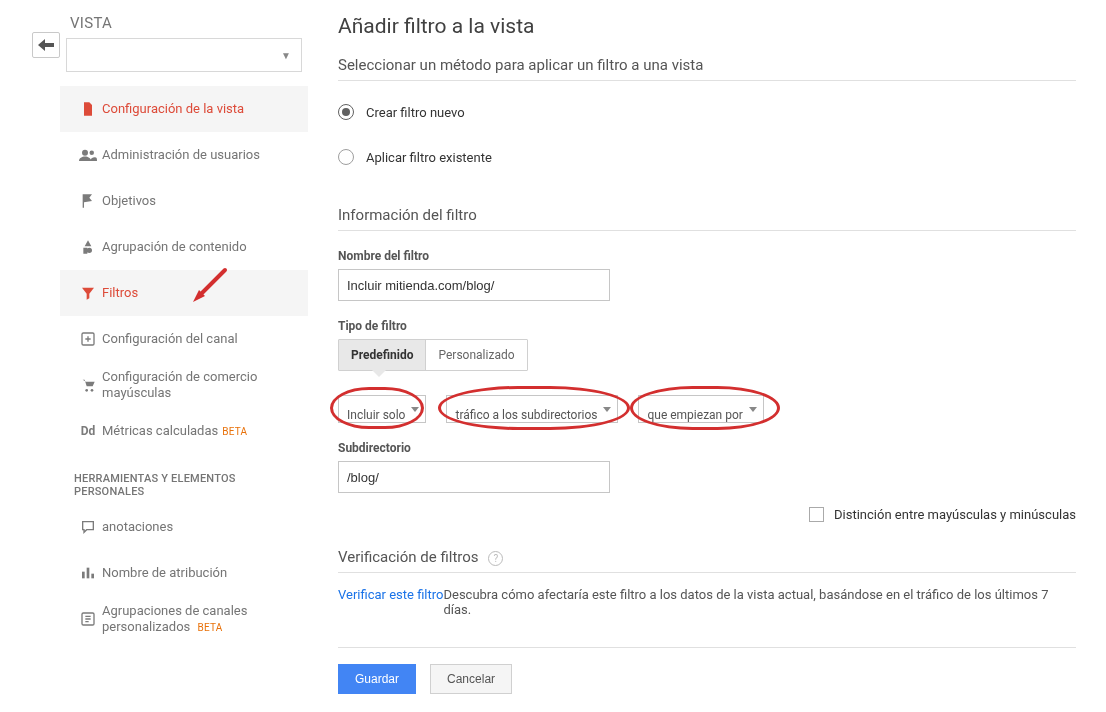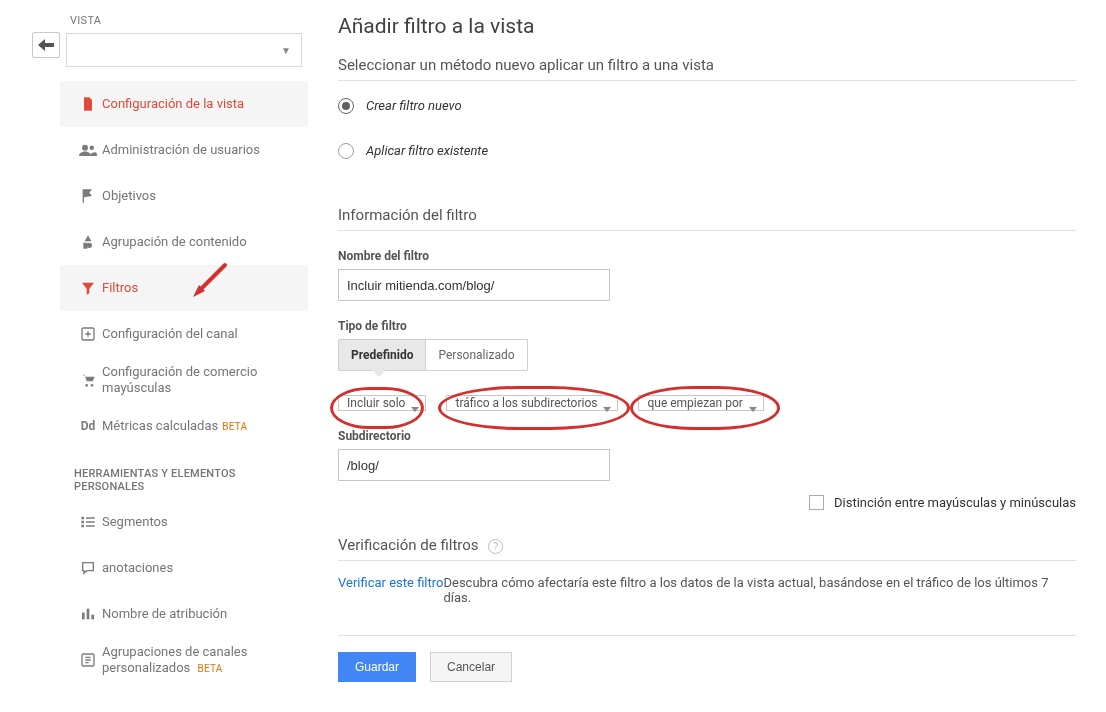--- a/index.html
+++ b/index.html
@@ -20,21 +20,21 @@
   *{box-sizing:border-box;}
 
   .page{display:flex;min-height:712px;}
   
   .backcol{width:60px;padding-top:32px;display:flex;justify-content:flex-end;align-items:flex-start;}
   .back-btn{width:28px;height:26px;border:1px solid #c9c9c9;background:#fff;border-radius:2px;display:flex;align-items:center;justify-content:center;cursor:pointer;}
   .back-btn svg{display:block;}
 
   
   .sidebar{width:248px;padding:8px 0 20px 0;}
-  .sidebar .section-label{font-size:11px;letter-spacing:.3px;color:var(--muted);padding:6px 10px 6px 10px;}
+  .sidebar .section-label{font-size:15px;letter-spacing:.3px;color:var(--muted);padding:6px 10px 6px 10px;}
   .view-select{margin:0 6px 14px 6px;height:34px;border:1px solid #d8d8d8;background:#fff;display:flex;align-items:center;justify-content:space-between;padding:0 10px;cursor:pointer;}
   .view-select .caret{color:#888;font-size:10px;}
 
   .nav-item{display:flex;align-items:center;height:46px;padding:0 12px 0 14px;color:var(--muted);cursor:pointer;position:relative;}
   .nav-item.active{background:var(--item-hover);color:var(--accent);}
   .nav-item.active .icon svg{fill:var(--accent);}
   .nav-item .icon{width:28px;display:flex;justify-content:center;align-items:center;}
   .nav-item .icon svg{fill:#7b7b7b;}
   .nav-item .label{flex:1;white-space:normal;line-height:1.25;}
   .nav-item .beta{color:var(--beta);font-size:10px;margin-left:4px;letter-spacing:.2px;}
@@ -45,40 +45,40 @@
   .arrow-annot{position:absolute;right:79px;top:-4px;pointer-events:none;}
   .arrow-annot svg{display:block;}
 
   
   .main{flex:1;padding:10px 30px 30px 30px;max-width:810px;}
   h1.page-title{font-size:21px;font-weight:400;color:var(--heading);margin:4px 0 18px 0;}
 
   .section-heading{font-size:15px;color:#555;font-weight:400;margin:0 0 4px 0;}
   .hr{border-bottom:1px solid var(--border);margin:6px 0 14px 0;}
 
-  .radio-row{display:flex;align-items:flex-start;height:28px;margin:17px 0;font-style:italic;}
+  .radio-row{display:flex;align-items:center;height:28px;margin:17px 0;}
   .radio{width:16px;height:16px;border:1px solid #9e9e9e;background:#fff;border-radius:50%;margin-right:12px;display:flex;align-items:center;justify-content:center;cursor:pointer;}
   .radio.checked{border-color:#616161;}
   .radio.checked::after{content:"";width:8px;height:8px;border-radius:50%;background:#616161;}
 
   .form-label{font-size:12px;font-weight:700;color:#555;margin:18px 0 6px 0;}
   input[type=text].txt{width:272px;height:32px;border:1px solid #c6c6c6;padding:0 8px;font-size:13px;color:#333;}
   input[type=text].txt::placeholder{color:#aaa;}
 
   
   .tabs{display:flex;border:1px solid #d0d0d0;width:fit-content;border-radius:1px;margin-top:6px;}
   .tab{padding:8px 12px;font-size:12px;color:#666;cursor:pointer;border-right:1px solid #d0d0d0;}
   .tab:last-child{border-right:none;}
   .tab.active{background:#e8e8e8;color:#333;font-weight:700;}
   .tab-tail{width:0;height:0;border-left:7px solid transparent;border-right:7px solid transparent;border-top:7px solid #e8e8e8;margin-left:34px;margin-top:-1px;}
 
   
   .pill-row{display:flex;gap:20px;margin:18px 0 6px 0;}
   .pill{position:relative;}
-  .pill-inner{height:16px;border:1px solid #c6c6c6;background:#fff;display:flex;align-items:flex-end;padding:0 20px 0 8px;font-size:12px;color:#555;cursor:pointer;position:relative;white-space:nowrap;}
+  .pill-inner{height:28px;border:1px solid #c6c6c6;background:#fff;display:flex;align-items:flex-end;padding:0 20px 0 8px;font-size:12px;color:#555;cursor:pointer;position:relative;white-space:nowrap;}
   .pill-inner .tri{position:absolute;right:6px;top:11px;width:0;height:0;border-left:4px solid transparent;border-right:4px solid transparent;border-top:5px solid #888;}
   .pill .ring{position:absolute;border:3px solid var(--arrow-red);border-radius:50%/60%;pointer-events:none;}
   
   .ring.r1{left:-8px;top:-8px;width:94px;height:42px;}
   .ring.r2{left:-8px;top:-9px;width:192px;height:44px;}
   .ring.r3{left:-8px;top:-9px;width:150px;height:44px;}
 
   
   .check-row{display:flex;align-items:center;margin-top:14px;justify-content:flex-end;}
   .checkbox{width:15px;height:15px;border:1px solid #aaa;margin-right:10px;cursor:pointer;background:#fff;}
@@ -193,28 +193,20 @@
 
     <div class="nav-item">
       <span class="icon" style="font-weight:700;color:#7b7b7b;font-size:12px;">Dd</span>
       <span class="label">
         <span>Métricas calculadas</span><span class="beta">BETA</span>
       </span>
     </div>
 
     <div class="tool-heading">HERRAMIENTAS Y ELEMENTOS PERSONALES</div>
 
-    <div class="nav-item">
-      <span class="icon">
-        <svg width="16" height="14" viewBox="0 0 24 20">
-            <path d="M2 2h4v4H2zM2 8h4v4H2zM2 14h4v4H2zM9 3h13v2H9zM9 9h13v2H9zM9 15h13v2H9z"></path>
-          </svg>
-      </span>
-      <span class="label">Segmentos</span>
-    </div>
 
     <div class="nav-item">
       <span class="icon">
         <svg width="16" height="16" viewBox="0 0 24 24">
             <path d="M4 4h16v12H10l-4 4V16H4z" fill="none" stroke="#7b7b7b" stroke-width="2"></path>
           </svg>
       </span>
       <span class="label">anotaciones</span>
     </div>
 
@@ -238,21 +230,21 @@
       </span>
       <span class="label">
         <span>Agrupaciones de canales personalizados</span> <span class="beta">BETA</span>
       </span>
     </div>
   </div>
 
   <div class="main">
     <h1 class="page-title">Añadir filtro a la vista</h1>
 
-    <div class="section-heading">Seleccionar un método nuevo aplicar un filtro a una vista</div>
+    <div class="section-heading">Seleccionar un método para aplicar un filtro a una vista</div>
     <div class="hr"></div>
 
     <div class="radio-row">
       <span class="radio checked"></span>
       <span>Crear filtro nuevo</span>
     </div>
     <div class="radio-row">
       <span class="radio"></span>
       <span>Aplicar filtro existente</span>
     </div>

